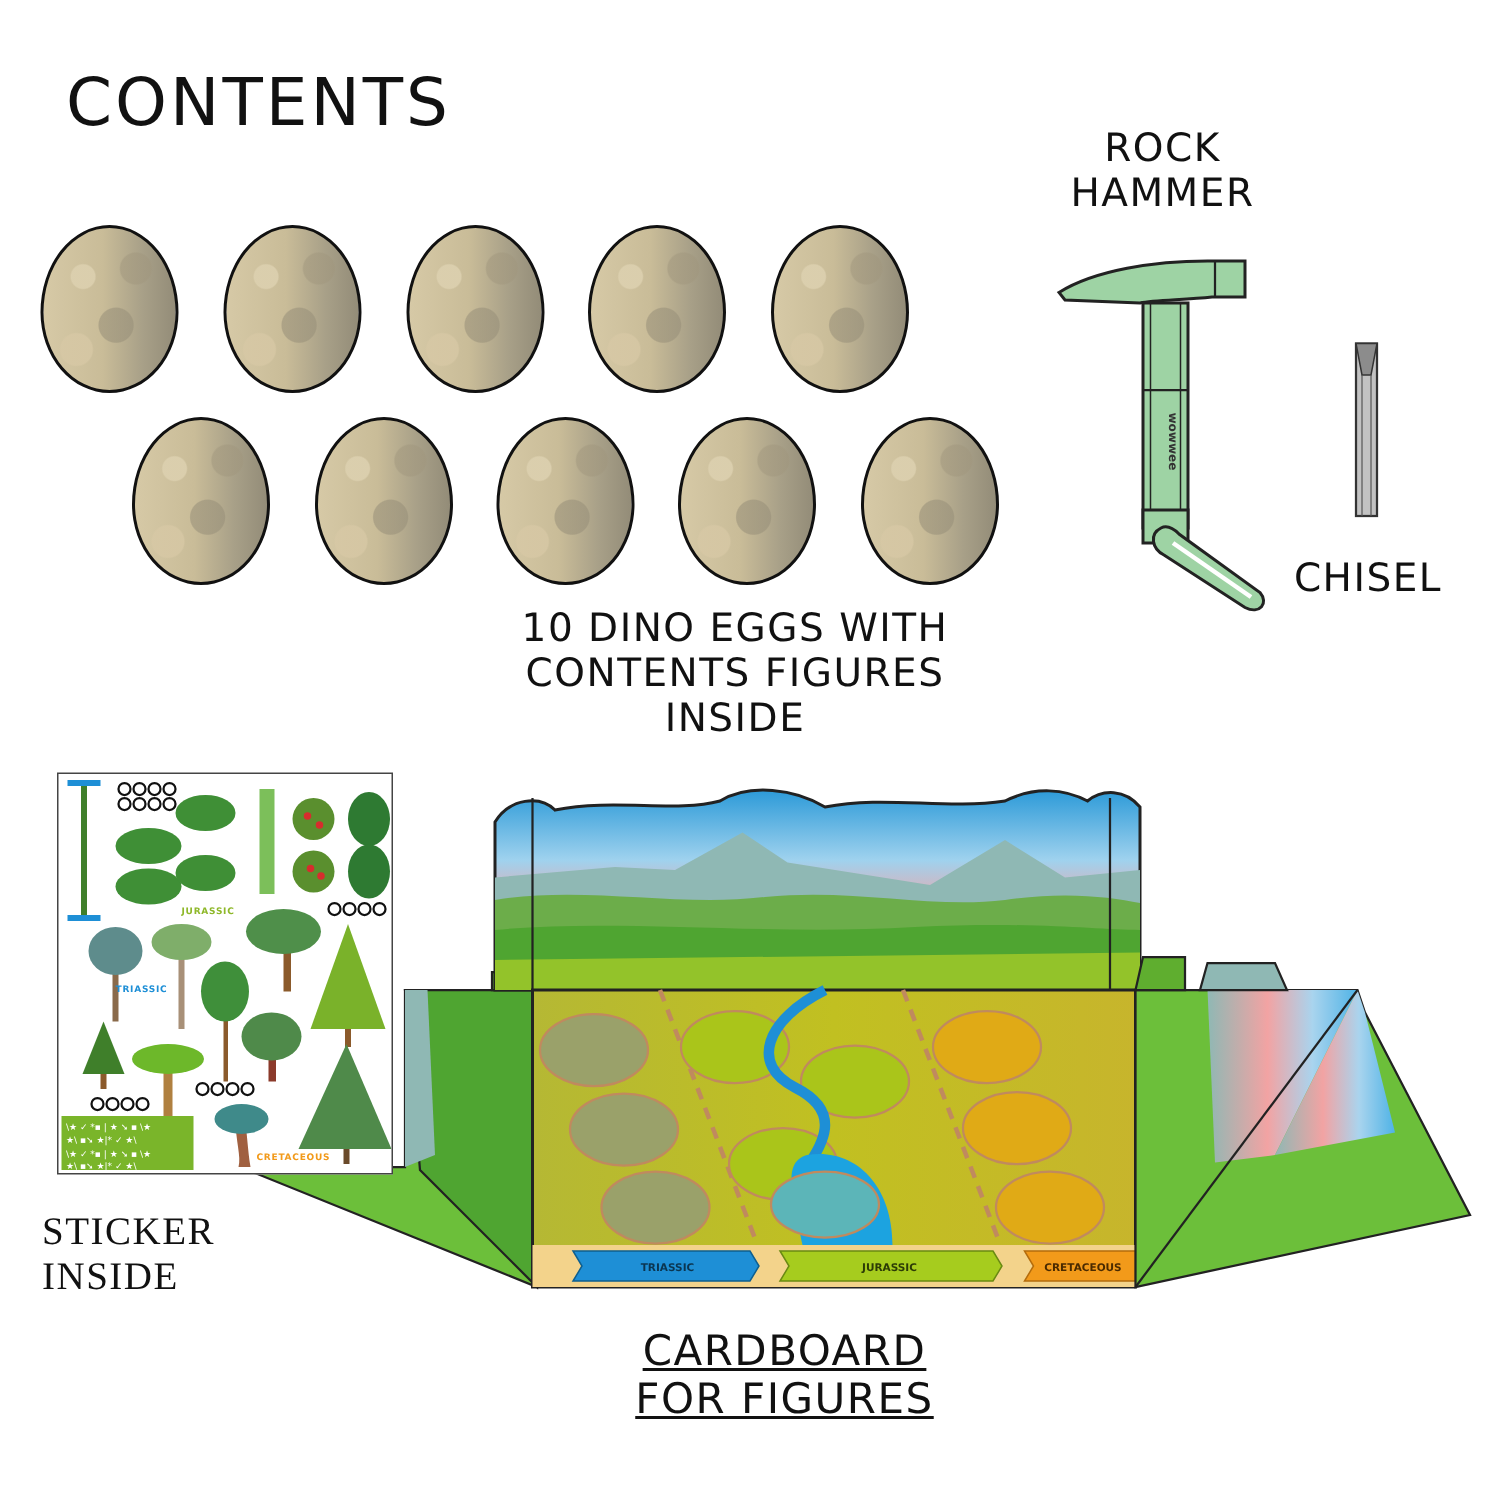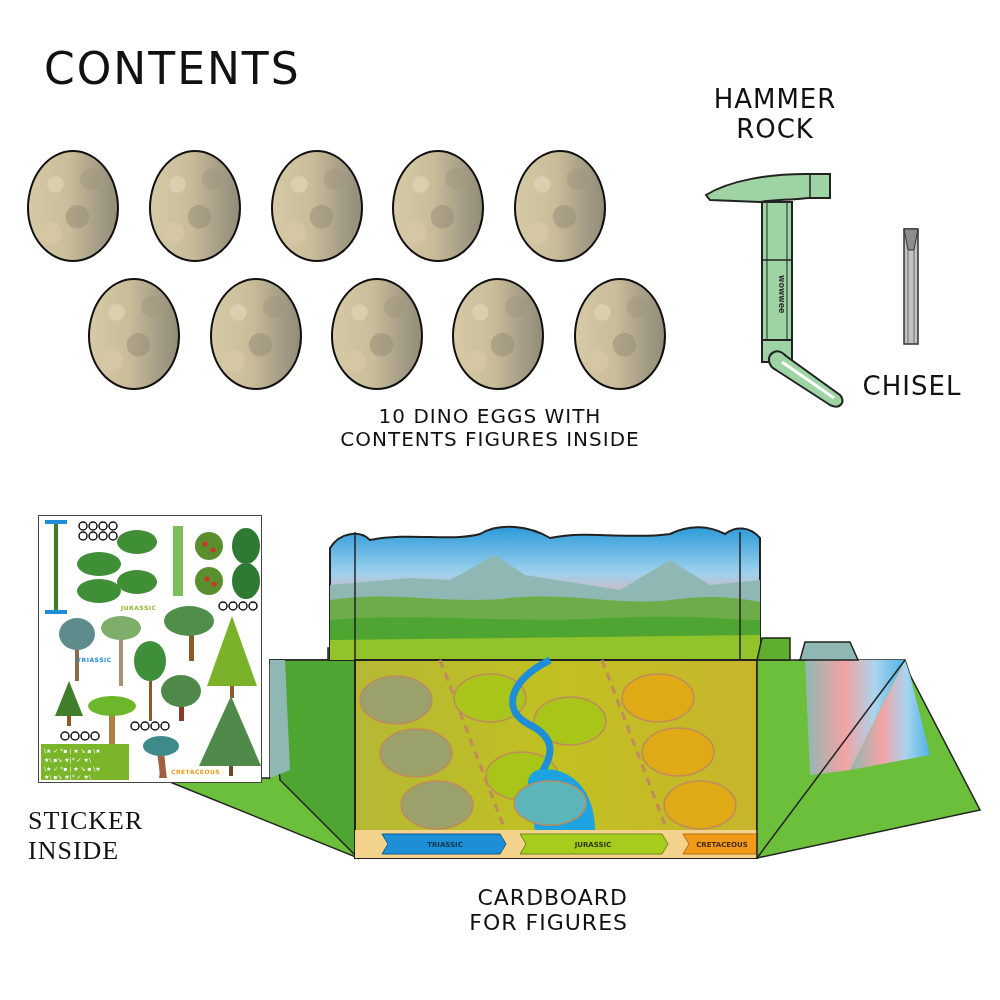--- a/index.html
+++ b/index.html
@@ -32,28 +32,28 @@
   <div class="egg" style="left:149px;top:150px;"></div>
   <div class="egg" style="left:271px;top:150px;"></div>
   <div class="egg" style="left:392px;top:150px;"></div>
   <div class="egg" style="left:514px;top:150px;"></div>
   <div class="egg" style="left:88px;top:278px;"></div>
   <div class="egg" style="left:210px;top:278px;"></div>
   <div class="egg" style="left:331px;top:278px;"></div>
   <div class="egg" style="left:452px;top:278px;"></div>
   <div class="egg" style="left:574px;top:278px;"></div>
 </div>
-<div class="lbl" style="left:300px;top:405px;width:380px;font-size:20px;">
+<div class="lbl" style="left:300px;top:405px;width:380px;font-size:26px;">
   <div>10 DINO EGGS WITH</div>
   <div>CONTENTS FIGURES INSIDE</div>
 </div>
 
 <div class="lbl" style="left:700px;top:85px;width:150px;font-size:26px;">
+  <div>ROCK</div>
   <div>HAMMER</div>
-  <div>ROCK</div>
 </div>
 <svg style="left:700px;top:170px;" width="160" height="240" viewBox="0 0 160 240">
 
   <path d="M6 25 C30 10 70 4 105 4 L130 4 L130 28 L108 28 C90 30 70 30 60 32 L10 30 Z" fill="#9ed3a4" stroke="#222" stroke-width="2"></path>
   <line x1="110" y1="4" x2="110" y2="28" stroke="#222" stroke-width="1.5"></line>
 
   <rect x="62" y="32" width="30" height="150" fill="#9ed3a4" stroke="#222" stroke-width="2"></rect>
   <line x1="67" y1="32" x2="67" y2="182" stroke="#222" stroke-width="1"></line>
   <line x1="87" y1="32" x2="87" y2="182" stroke="#222" stroke-width="1"></line>
   <line x1="62" y1="90" x2="92" y2="90" stroke="#222" stroke-width="1.5"></line>
@@ -226,16 +226,16 @@
   <span class="era-tag" style="left:82px;top:88px;color:#8fb82a;">JURASSIC</span>
   <span class="era-tag" style="left:38px;top:140px;color:#1e8fd6;">TRIASSIC</span>
   <span class="era-tag" style="left:132px;top:252px;color:#f29a1a;">CRETACEOUS</span>
 </div>
 
 <div class="lbl" style="left:28px;top:806px;width:120px;font-size:26px;text-align:left;font-family:Liberation Serif, serif;">
   <div>STICKER</div>
   <div>INSIDE</div>
 </div>
 
-<div class="lbl" style="left:418px;top:885px;width:210px;font-size:22px;text-align:right;">
+<div class="lbl" style="left:418px;top:885px;width:210px;font-size:28px;text-align:center;text-decoration:underline;">
   <div>CARDBOARD</div>
   <div>FOR FIGURES</div>
 </div>
 
 </body></html>

